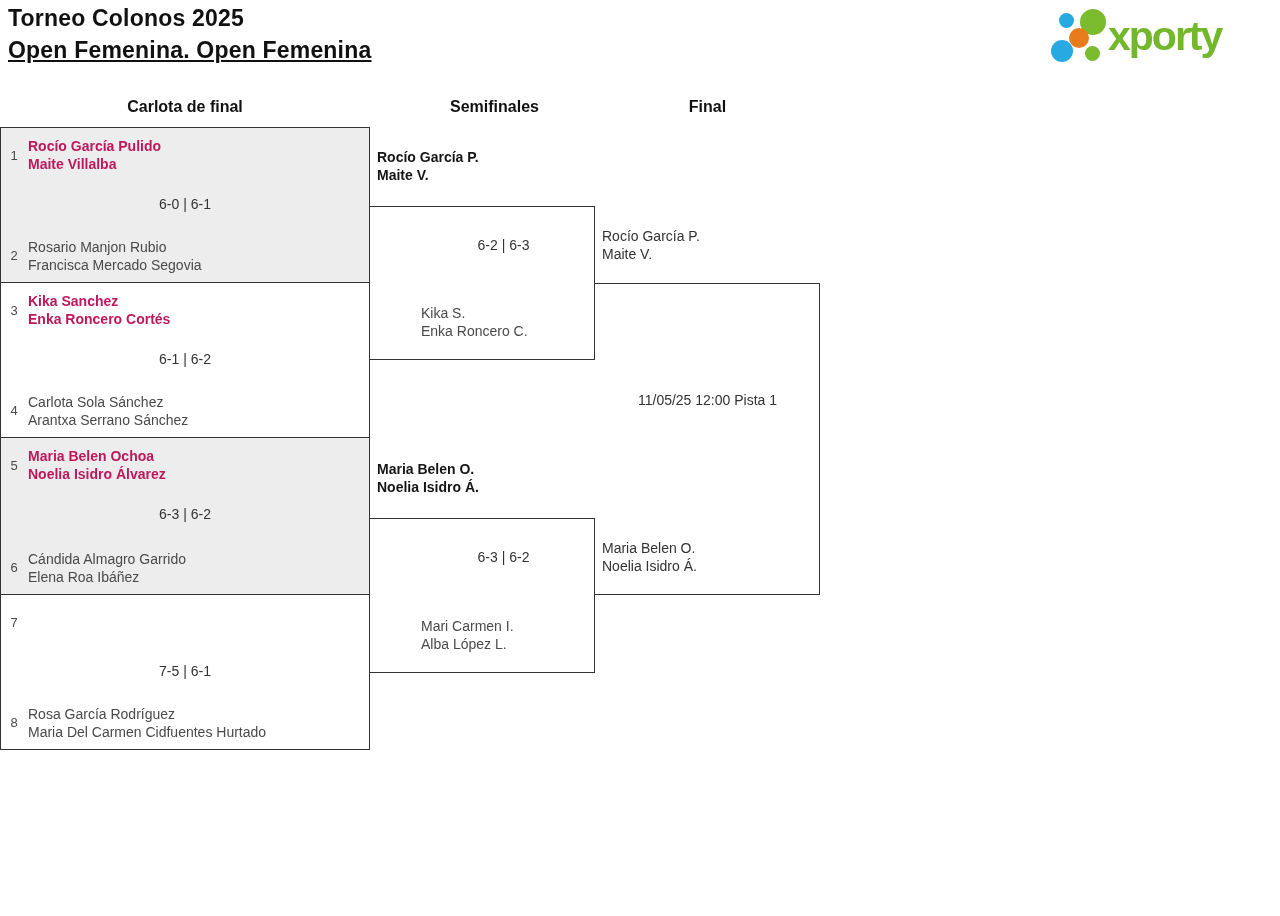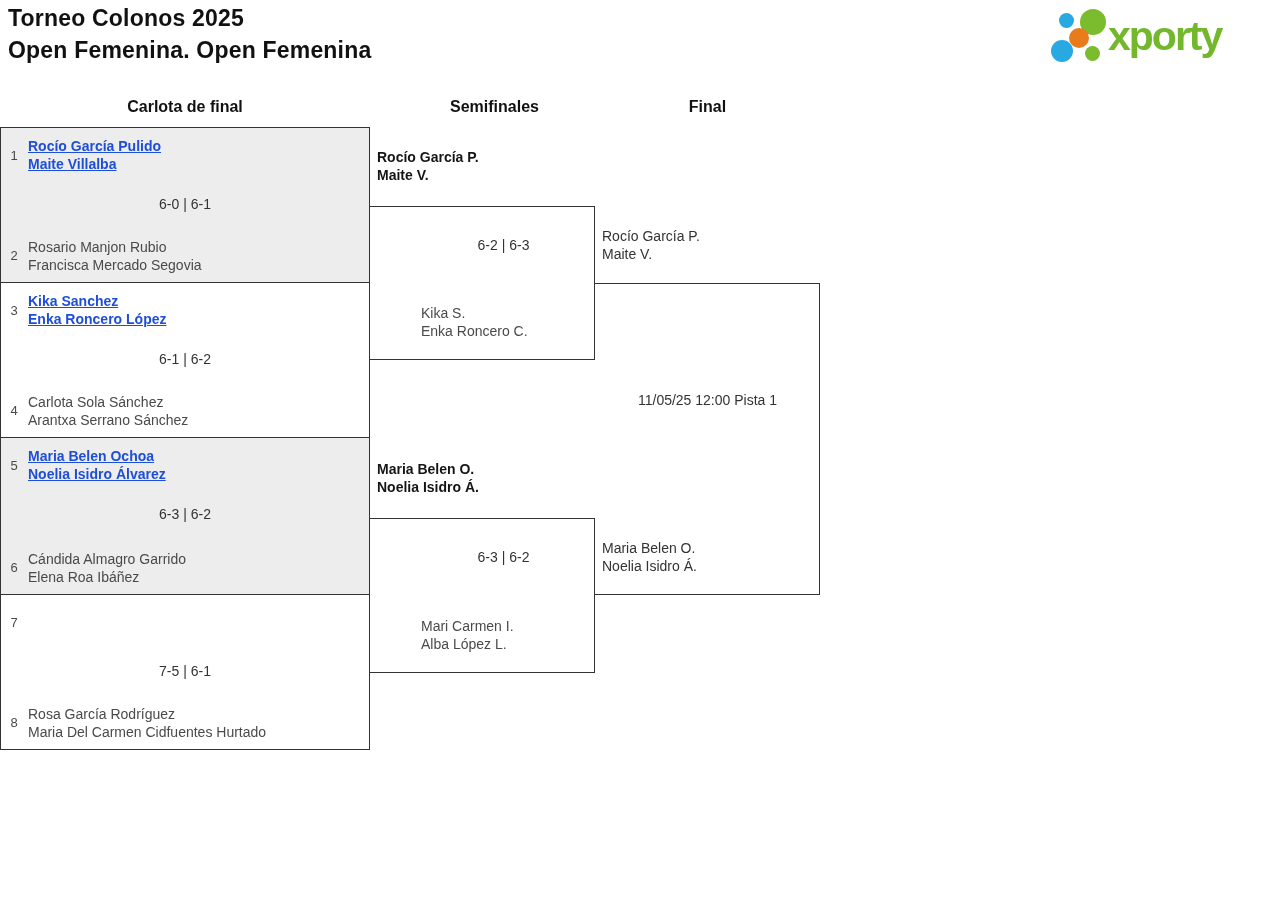--- a/index.html
+++ b/index.html
@@ -9,21 +9,21 @@
     font-family: "Liberation Sans", sans-serif;
     color: #161616;
     position: relative;
     overflow: hidden;
   }
   .page { position: absolute; inset: 0; }
 
   
   .title-line { position: absolute; left: 8px; font-size: 23px; font-weight: 700; color: #111; letter-spacing: 0.2px; }
   .title-1 { top: 5px; }
-  .title-2 { top: 37px; }
+  .title-2 { top: 37px; text-decoration: underline; }
 
   .logo { position: absolute; left: 1050px; top: 6px; width: 226px; height: 62px; }
   .dot { position: absolute; border-radius: 50%; }
   .dot-blue-small  { left: 9px;  top: 7px;  width: 15px; height: 15px; background: #29a9e1; }
   .dot-green-large { left: 30px; top: 3px;  width: 26px; height: 26px; background: #7abc2d; }
   .dot-orange     { left: 19px; top: 22px; width: 20px; height: 20px; background: #e87b1a; }
   .dot-blue-large { left: 1px;  top: 34px; width: 22px; height: 22px; background: #29a9e1; }
   .dot-green-small{ left: 35px; top: 40px; width: 15px; height: 15px; background: #7abc2d; }
   .wordmark {
     position: absolute; left: 58px; top: 1px;
@@ -45,21 +45,21 @@
   .qf-row.h3 { height: 157px; }
   .qf-row.h4 { height: 154px; }
   .qf-row.bordered { border-bottom: 1px solid #333; }
   .qf-row.alt { background: #ededed; }
 
   .seed { position: absolute; left: 4px; width: 18px; text-align: center; font-size: 13px; color: #4a4a4a; line-height: 18px; }
   .seed-top { top: 19px; }
   .seed-bottom { bottom: 17px; }
 
   .team { position: absolute; left: 27px; font-size: 14px; line-height: 18px; white-space: pre-line; color: #4a4a4a; }
-  .team.winner { font-weight: 700; color: #1d4ed8; text-decoration: underline; }
+  .team.winner { font-weight: 700; color: #be185d; }
   .team-top { top: 9px; }
   .team-bottom { bottom: 8px; }
 
   .score { position: absolute; left: 0; width: 100%; top: 68px; text-align: center; font-size: 14px; color: #333; }
 
   
   .slot-name { position: absolute; left: 377px; font-size: 14px; line-height: 18px; white-space: pre-line; }
   .slot-name.winner { font-weight: 700; color: #151515; }
   .slot-name.loser { color: #4a4a4a; margin-left: 44px; }
 
@@ -107,21 +107,21 @@
 Maite Villalba</div>
       <div class="score">6-0 | 6-1</div>
       <span class="seed seed-bottom">2</span>
       <div class="team team-bottom">Rosario Manjon Rubio
 Francisca Mercado Segovia</div>
     </div>
 
     <div class="qf-row h2 bordered">
       <span class="seed seed-top">3</span>
       <div class="team team-top winner">Kika Sanchez
-Enka Roncero López</div>
+Enka Roncero Cortés</div>
       <div class="score">6-1 | 6-2</div>
       <span class="seed seed-bottom">4</span>
       <div class="team team-bottom">Carlota Sola Sánchez
 Arantxa Serrano Sánchez</div>
     </div>
 
     <div class="qf-row h3 alt bordered">
       <span class="seed seed-top">5</span>
       <div class="team team-top winner">Maria Belen Ochoa
 Noelia Isidro Álvarez</div>

